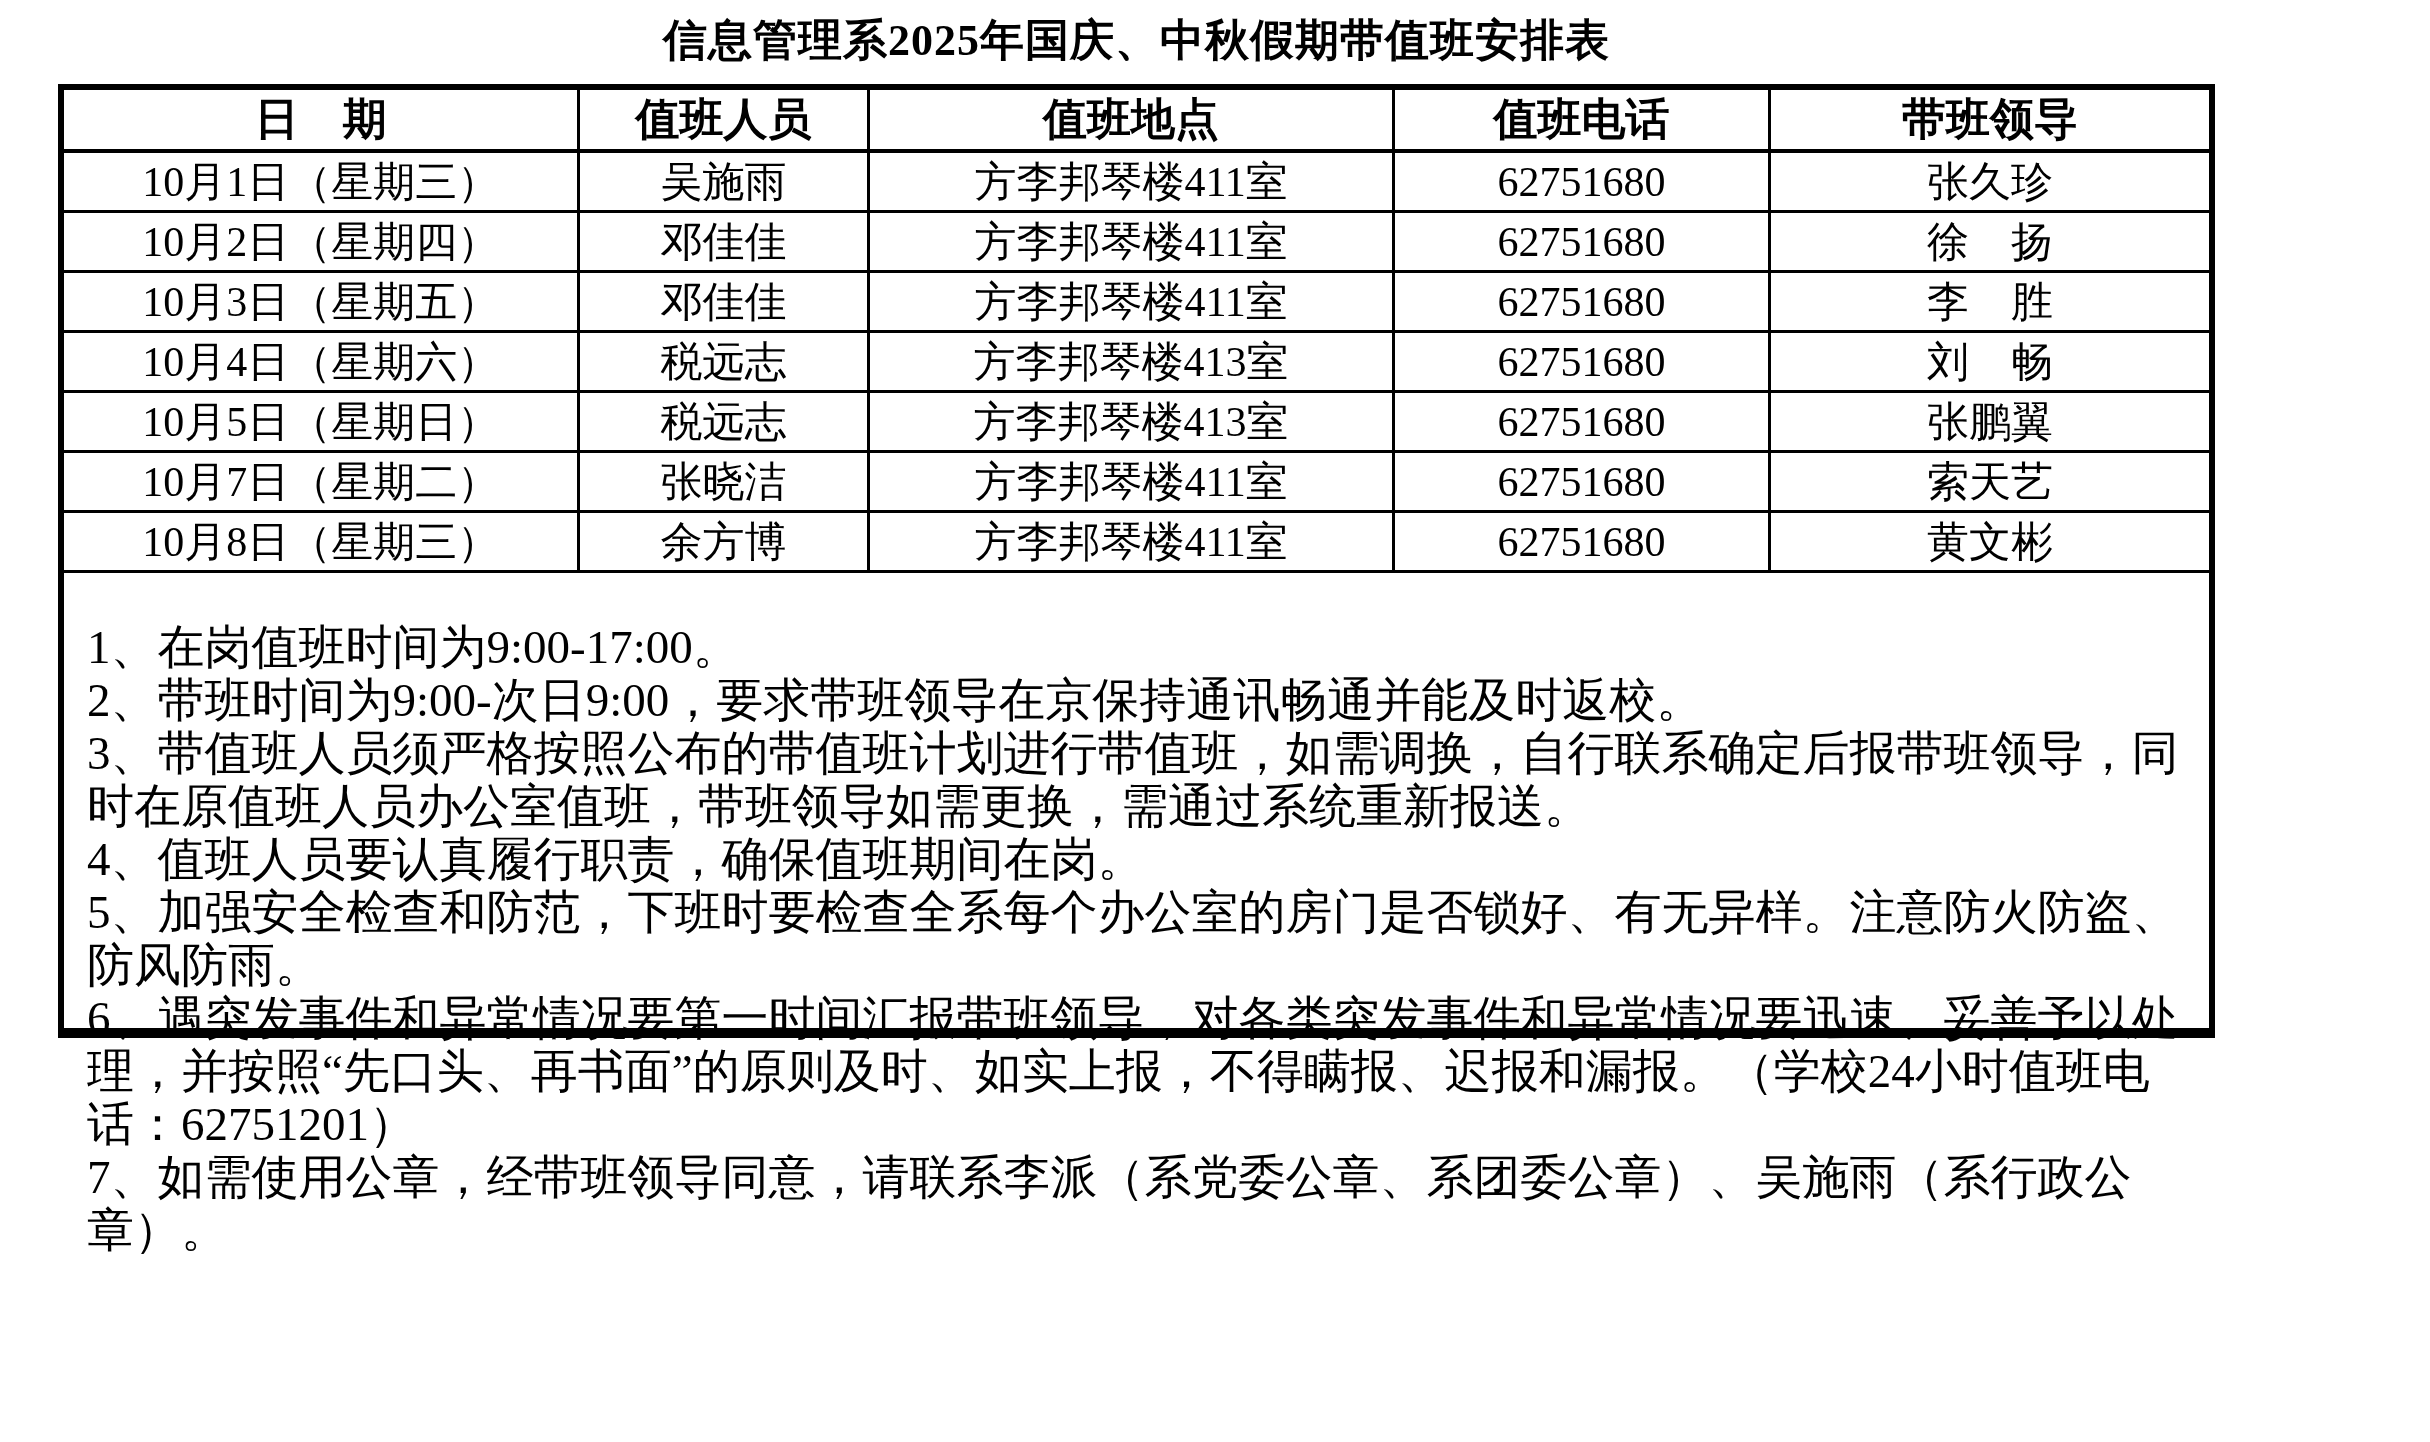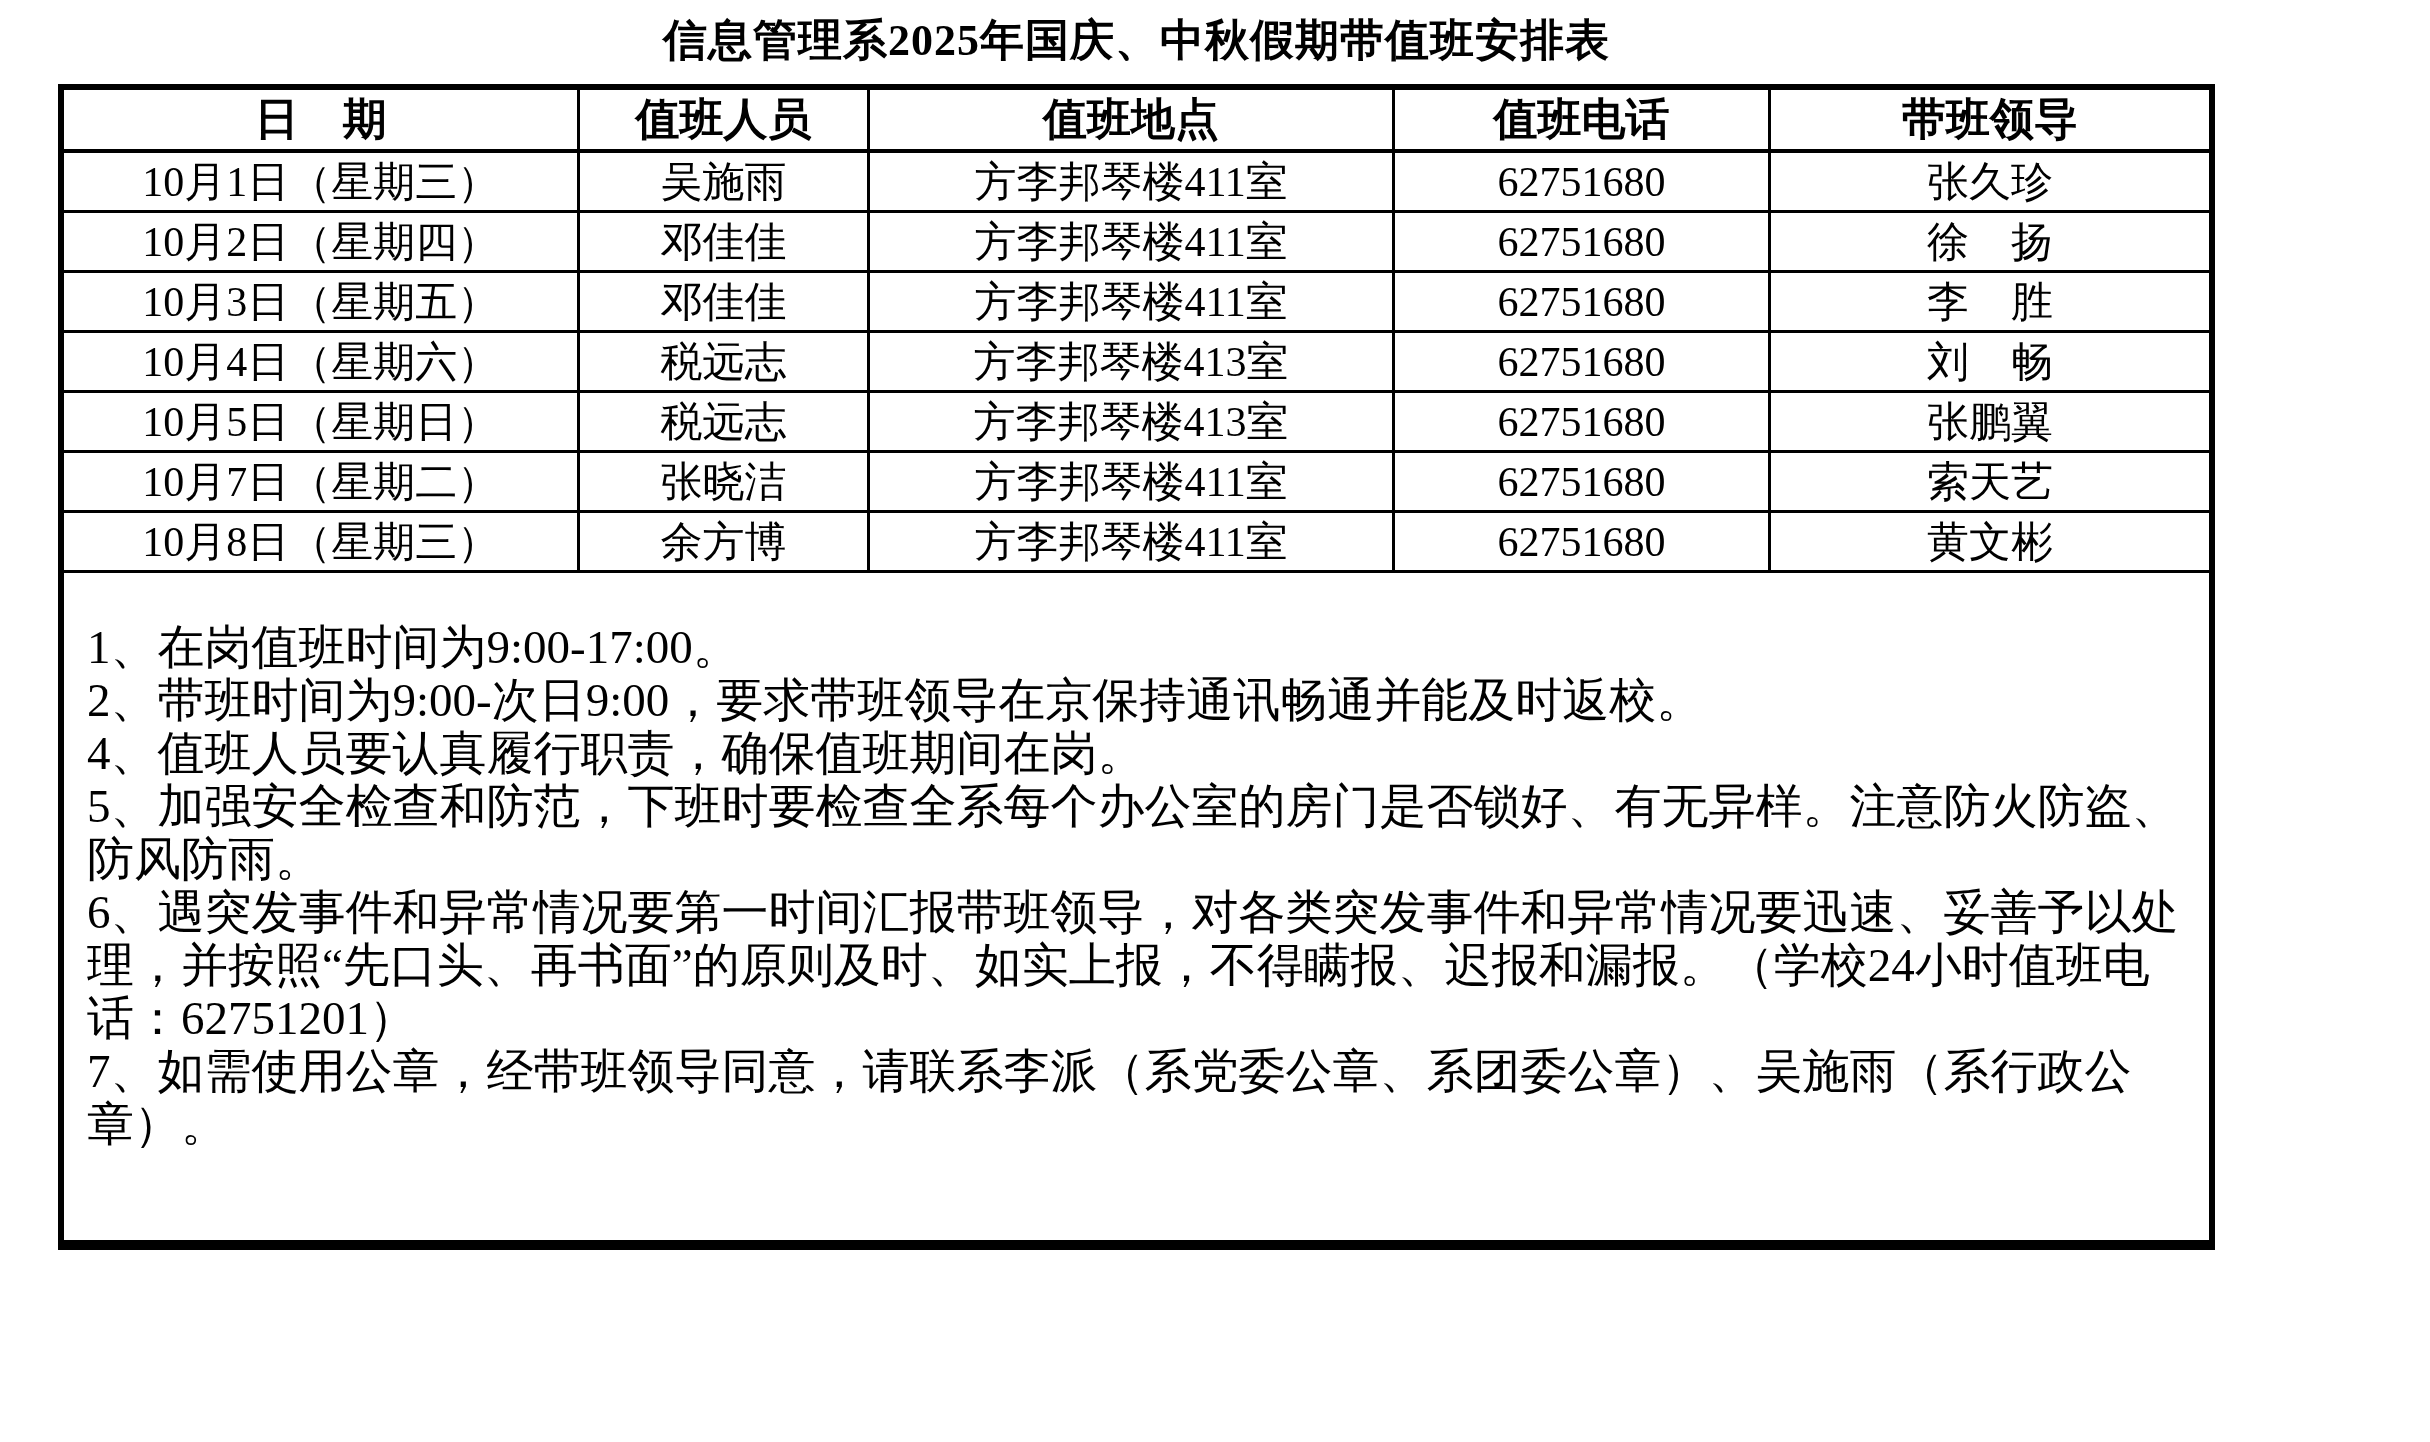--- a/index.html
+++ b/index.html
@@ -26,21 +26,21 @@
     font-weight: bold;
     line-height: 82px;
     letter-spacing: 1px;
     white-space: nowrap;
   }
   .sheet {
     position: absolute;
     left: 58px;
     top: 84px;
     width: 2157px;
-    height: 1166px;
+    height: 954px;
     border: 6px solid #000000;
     border-bottom-width: 10px;
     box-sizing: border-box;
     background: #ffffff;
   }
   table.duty {
     border-collapse: collapse;
     table-layout: fixed;
     width: 100%;
   }
@@ -158,20 +158,21 @@
             <td>方李邦琴楼411室</td>
             <td>62751680</td>
             <td>黄文彬</td>
           </tr>
         </tbody>
     </table>
 
     <div class="notes">
         <div class="note-line">1、在岗值班时间为9:00-17:00。</div>
         <div class="note-line">2、带班时间为9:00-次日9:00，要求带班领导在京保持通讯畅通并能及时返校。</div>
+        <div class="note-line">3、带值班人员须严格按照公布的带值班计划进行带值班，如需调换，自行联系确定后报带班领导，同时在原值班人员办公室值班，带班领导如需更换，需通过系统重新报送。</div>
         <div class="note-line">4、值班人员要认真履行职责，确保值班期间在岗。</div>
         <div class="note-line">5、加强安全检查和防范，下班时要检查全系每个办公室的房门是否锁好、有无异样。注意防火防盗、防风防雨。</div>
         <div class="note-line">6、遇突发事件和异常情况要第一时间汇报带班领导，对各类突发事件和异常情况要迅速、妥善予以处理，并按照“先口头、再书面”的原则及时、如实上报，不得瞒报、迟报和漏报。（学校24小时值班电话：62751201）</div>
         <div class="note-line">7、如需使用公章，经带班领导同意，请联系李派（系党委公章、系团委公章）、吴施雨（系行政公章）。</div>
       </div>
 
   </div>
 
 </div>
 

